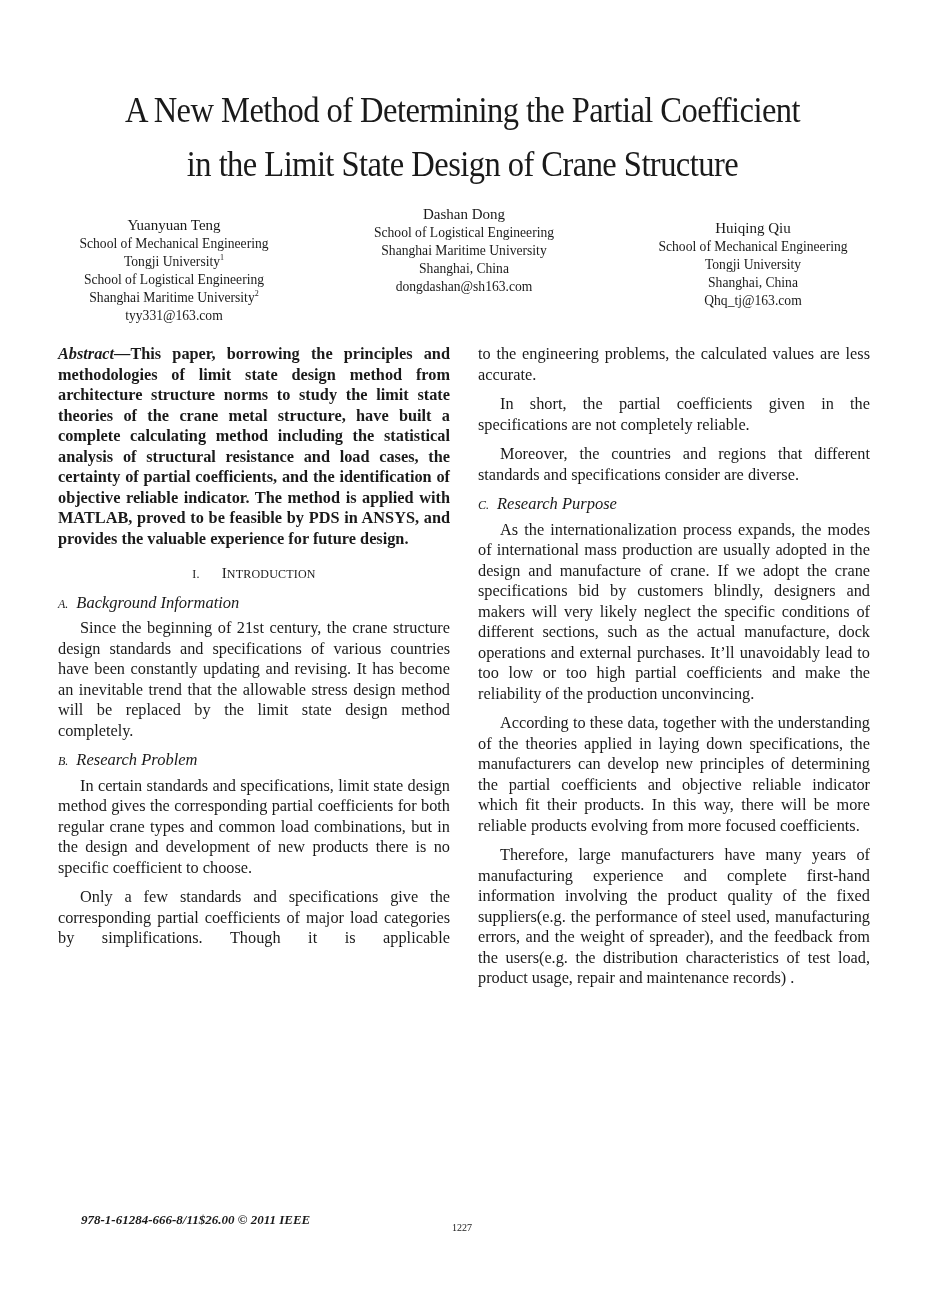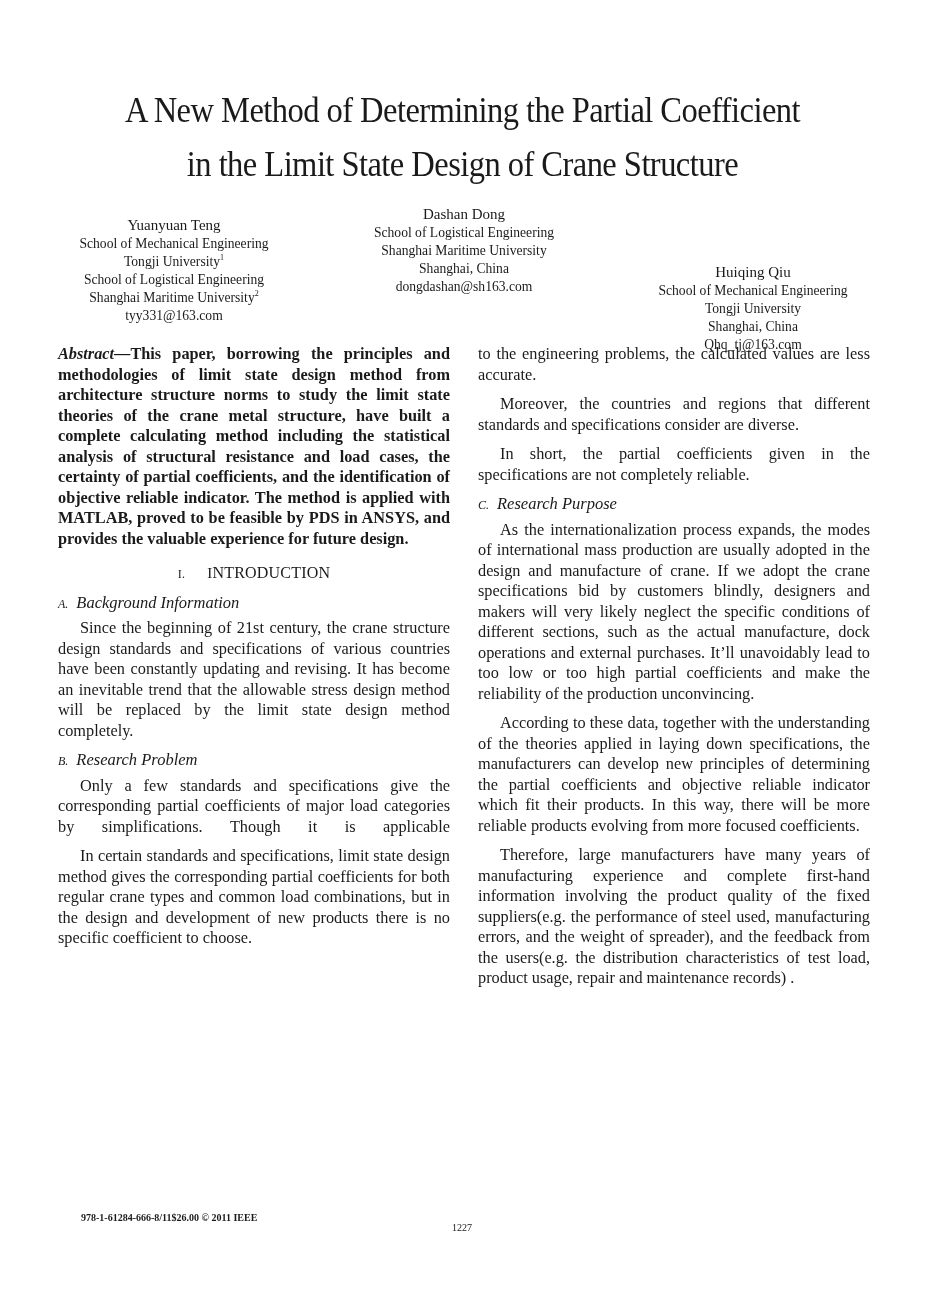--- a/index.html
+++ b/index.html
@@ -82,37 +82,38 @@
       text-align: center;
       font-size: 14px;
       margin: 14px 0 8px 0;
       letter-spacing: 0.2px;
     }
     .section-heading .num {
       font-size: 12px;
       margin-right: 22px;
     }
     .section-heading .sc-big { font-size: 15px; }
-    .section-heading .sc-small { font-size: 16px; text-align: right; }
+    .section-heading .sc-small { font-size: 12px; text-align: right; }
     .subheading {
       font-style: italic;
       margin: 2px 0 4px 0;
       font-size: 16.5px;
     }
     .subheading .letter {
       font-size: 12px;
       font-style: italic;
       margin-right: 8px;
     }
     .footer-left {
       position: absolute;
       left: 81px;
       top: 1212px;
-      font-size: 10px;
+      font-size: 13px;
       font-weight: bold;
+      font-style: italic;
     }
     .footer-page {
       position: absolute;
       left: 452px;
       top: 1222px;
       font-size: 10px;
     }
   </style>
 </head>
 <body>
@@ -132,21 +133,21 @@
 </div>
 
 <div class="author" style="left:346px; top:204px; width:236px;">
   <span class="name">Dashan Dong</span>
   <span class="aff">School of Logistical Engineering</span>
   <span class="aff">Shanghai Maritime University</span>
   <span class="aff">Shanghai, China</span>
   <span class="aff">dongdashan@sh163.com</span>
 </div>
 
-<div class="author" style="left:634px; top:218px; width:238px;margin-top:44px;">
+<div class="author" style="left:634px; top:218px; width:238px;">
   <span class="name">Huiqing Qiu</span>
   <span class="aff">School of Mechanical Engineering</span>
   <span class="aff">Tongji University</span>
   <span class="aff">Shanghai, China</span>
   <span class="aff">Qhq_tj@163.com</span>
 </div>
 
 <div class="col col-left">
   <p class="abstract"><span class="lead">Abstract</span><span>—</span><span>This paper, borrowing the principles and methodologies of limit state design method from architecture structure norms to study the limit state theories of the crane metal structure, have built a complete calculating method including the statistical analysis of structural resistance and load cases, the certainty of partial coefficients, and the identification of objective reliable indicator. The method is applied with MATLAB, proved to be feasible by PDS in ANSYS, and provides the valuable experience for future design.</span></p>
 
@@ -156,28 +157,28 @@
   </div>
 
   <div class="subheading">
     <span class="letter">A.</span><span>Background Information</span>
   </div>
   <p>Since the beginning of 21st century, the crane structure design standards and specifications of various countries have been constantly updating and revising. It has become an inevitable trend that the allowable stress design method will be replaced by the limit state design method completely.</p>
 
   <div class="subheading">
     <span class="letter">B.</span><span>Research Problem</span>
   </div>
+  <p>In certain standards and specifications, limit state design method gives the corresponding partial coefficients for both regular crane types and common load combinations, but in the design and development of new products there is no specific coefficient to choose.</p>
   <p style="text-align-last: justify;">Only a few standards and specifications give the corresponding partial coefficients of major load categories by simplifications. Though it is applicable</p>
-  <p>In certain standards and specifications, limit state design method gives the corresponding partial coefficients for both regular crane types and common load combinations, but in the design and development of new products there is no specific coefficient to choose.</p>
 </div>
 
 <div class="col col-right">
   <p class="noindent">to the engineering problems, the calculated values are less accurate.</p>
+  <p>In short, the partial coefficients given in the specifications are not completely reliable.</p>
   <p>Moreover, the countries and regions that different standards and specifications consider are diverse.</p>
-  <p>In short, the partial coefficients given in the specifications are not completely reliable.</p>
 
   <div class="subheading">
     <span class="letter">C.</span><span>Research Purpose</span>
   </div>
   <p>As the internationalization process expands, the modes of international mass production are usually adopted in the design and manufacture of crane. If we adopt the crane specifications bid by customers blindly, designers and makers will very likely neglect the specific conditions of different sections, such as the actual manufacture, dock operations and external purchases. It’ll unavoidably lead to too low or too high partial coefficients and make the reliability of the production unconvincing.</p>
   <p>According to these data, together with the understanding of the theories applied in laying down specifications, the manufacturers can develop new principles of determining the partial coefficients and objective reliable indicator which fit their products. In this way, there will be more reliable products evolving from more focused coefficients.</p>
   <p>Therefore, large manufacturers have many years of manufacturing experience and complete first-hand information involving the product quality of the fixed suppliers(e.g. the performance of steel used, manufacturing errors, and the weight of spreader), and the feedback from the users(e.g. the distribution characteristics of test load, product usage, repair and maintenance records) .</p>
 </div>
 
 <div class="footer-left">978-1-61284-666-8/11$26.00 © 2011 IEEE</div>

